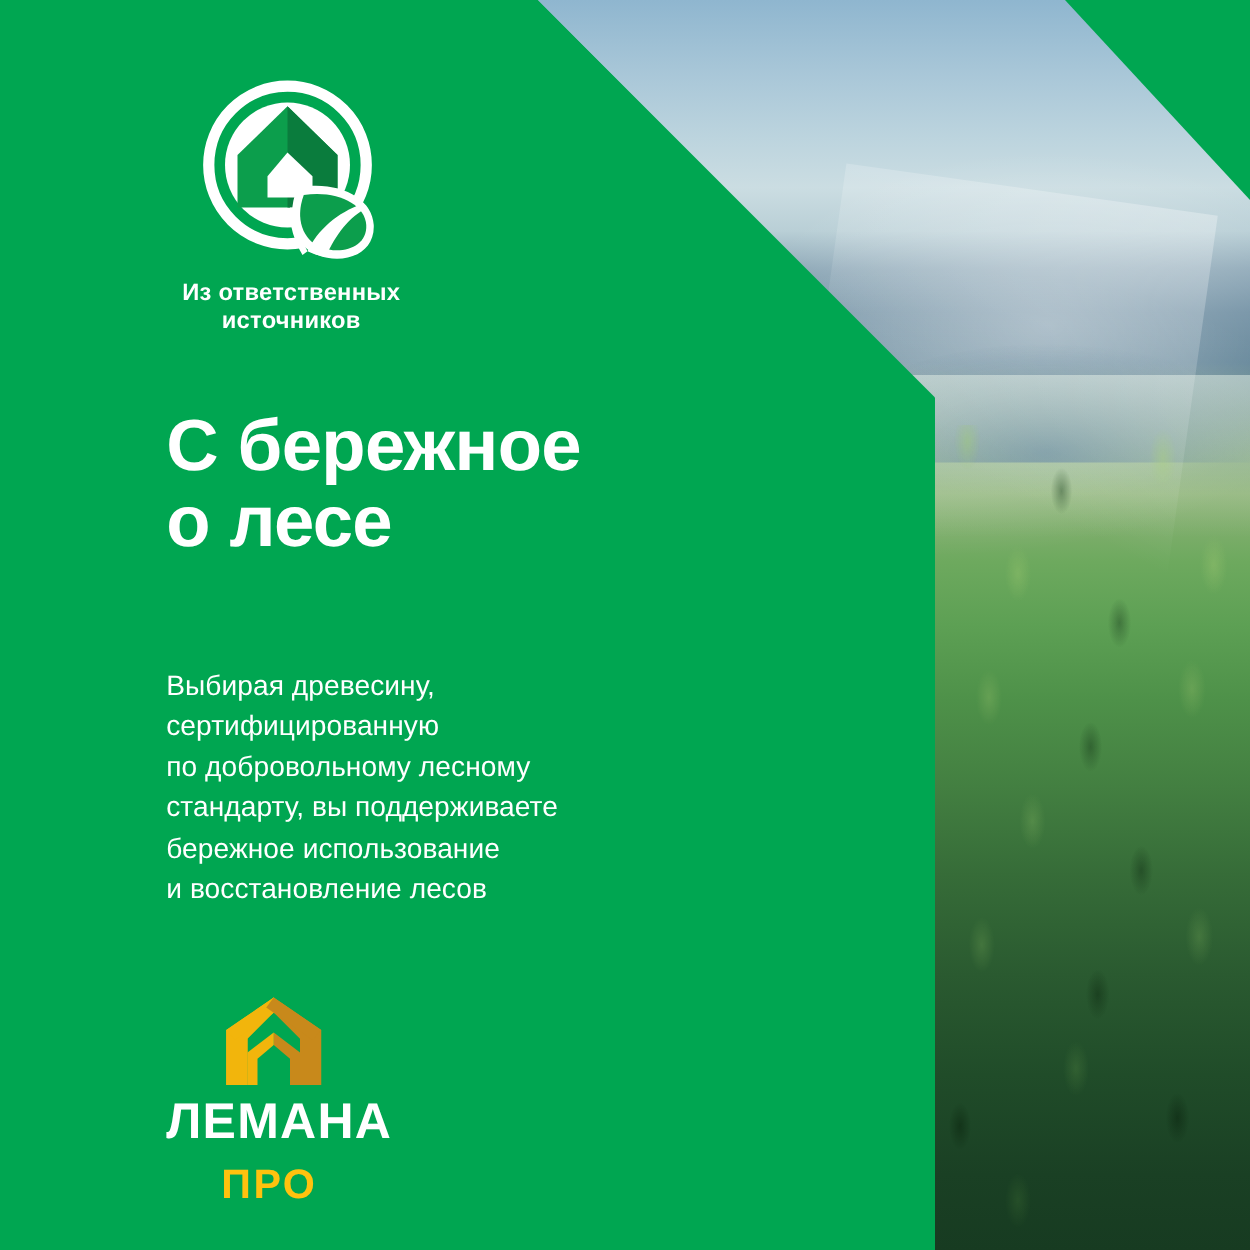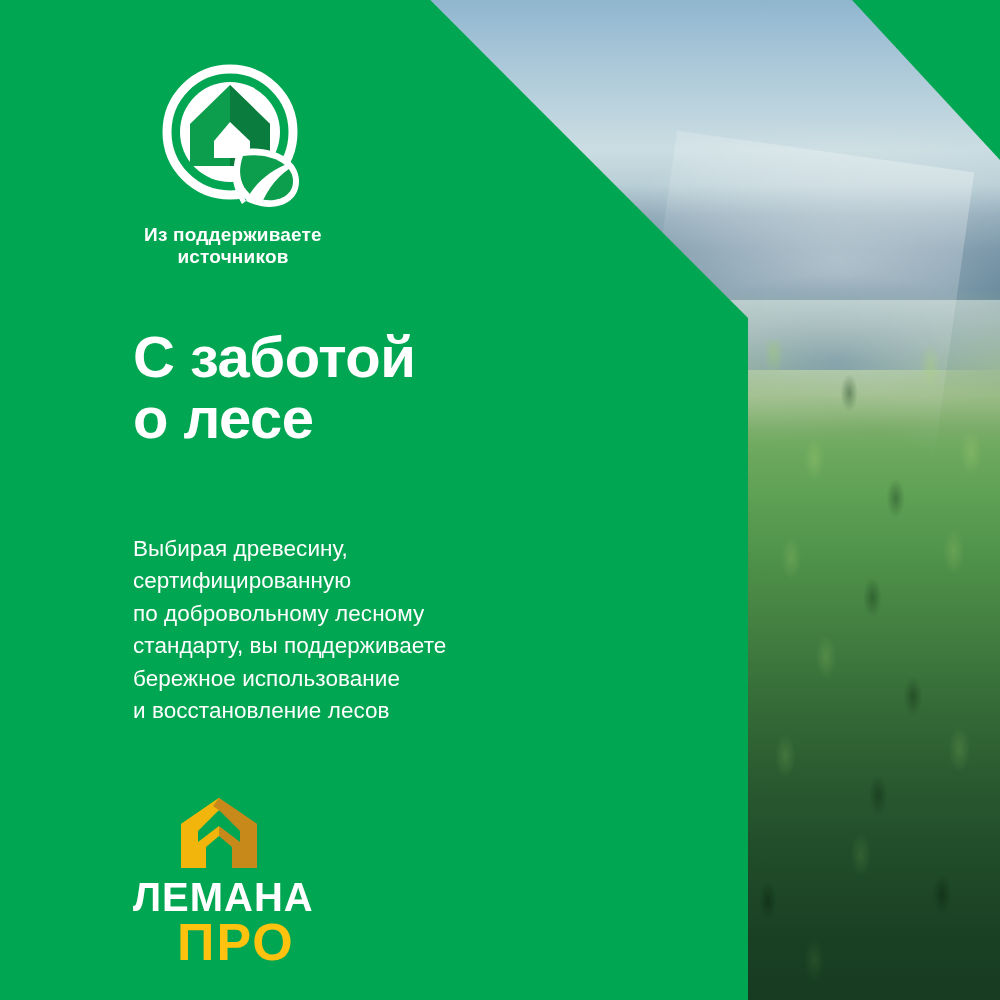--- a/index.html
+++ b/index.html
@@ -210,25 +210,25 @@
   .brand-word {
     color: #ffffff;
     font-size: 40px;
     font-weight: bold;
     letter-spacing: 1px;
     line-height: .96;
     font-stretch: condensed;
   }
   .brand-sub {
     color: #FFC20E;
-    font-size: 52px;
+    font-size: 33px;
     font-weight: bold;
     letter-spacing: 2px;
     line-height: 1;
-    margin-top: 0;
+    margin-top: 14px;
     padding-left: 44px;
   }
 </style>
 </head>
 <body>
 
 <div class="poster">
 
   <div class="photo-band">
     <div class="photo">
@@ -260,25 +260,25 @@
         <path d="M72 60 L92 79 L92 96 L72 96 Z" fill="#0A7C3D" opacity="0"></path>
 
         <path d="M80 88 C112 82 140 96 141 118 C142 142 116 150 96 142 C78 135 70 112 80 88 Z" fill="#ffffff"></path>
 
         <path d="M85 94 C111 90 134 101 135 118 C136 136 115 142 99 136 C84 130 78 113 85 94 Z" fill="#0C9E4C"></path>
 
         <path d="M132 101 C112 108 96 122 88 139 C94 142 99 143 103 143 C110 126 122 111 136 104 Z" fill="#ffffff"></path>
 
         <path d="M88 139 C82 128 78 116 79 104 L74 104 C73 118 78 132 84 142 Z" fill="#ffffff"></path>
       </svg>
-      <div class="cert-caption">Из поддерживаете
+      <div class="cert-caption">Из ответственных
 источников</div>
     </div>
 
-    <h1 class="headline">С заботой
+    <h1 class="headline">С бережное
 о лесе</h1>
 
     <p class="body-copy">Выбирая древесину,
 сертифицированную
 по добровольному лесному
 стандарту, вы поддерживаете
 бережное использование
 и восстановление лесов</p>
 
     <div class="brand">

